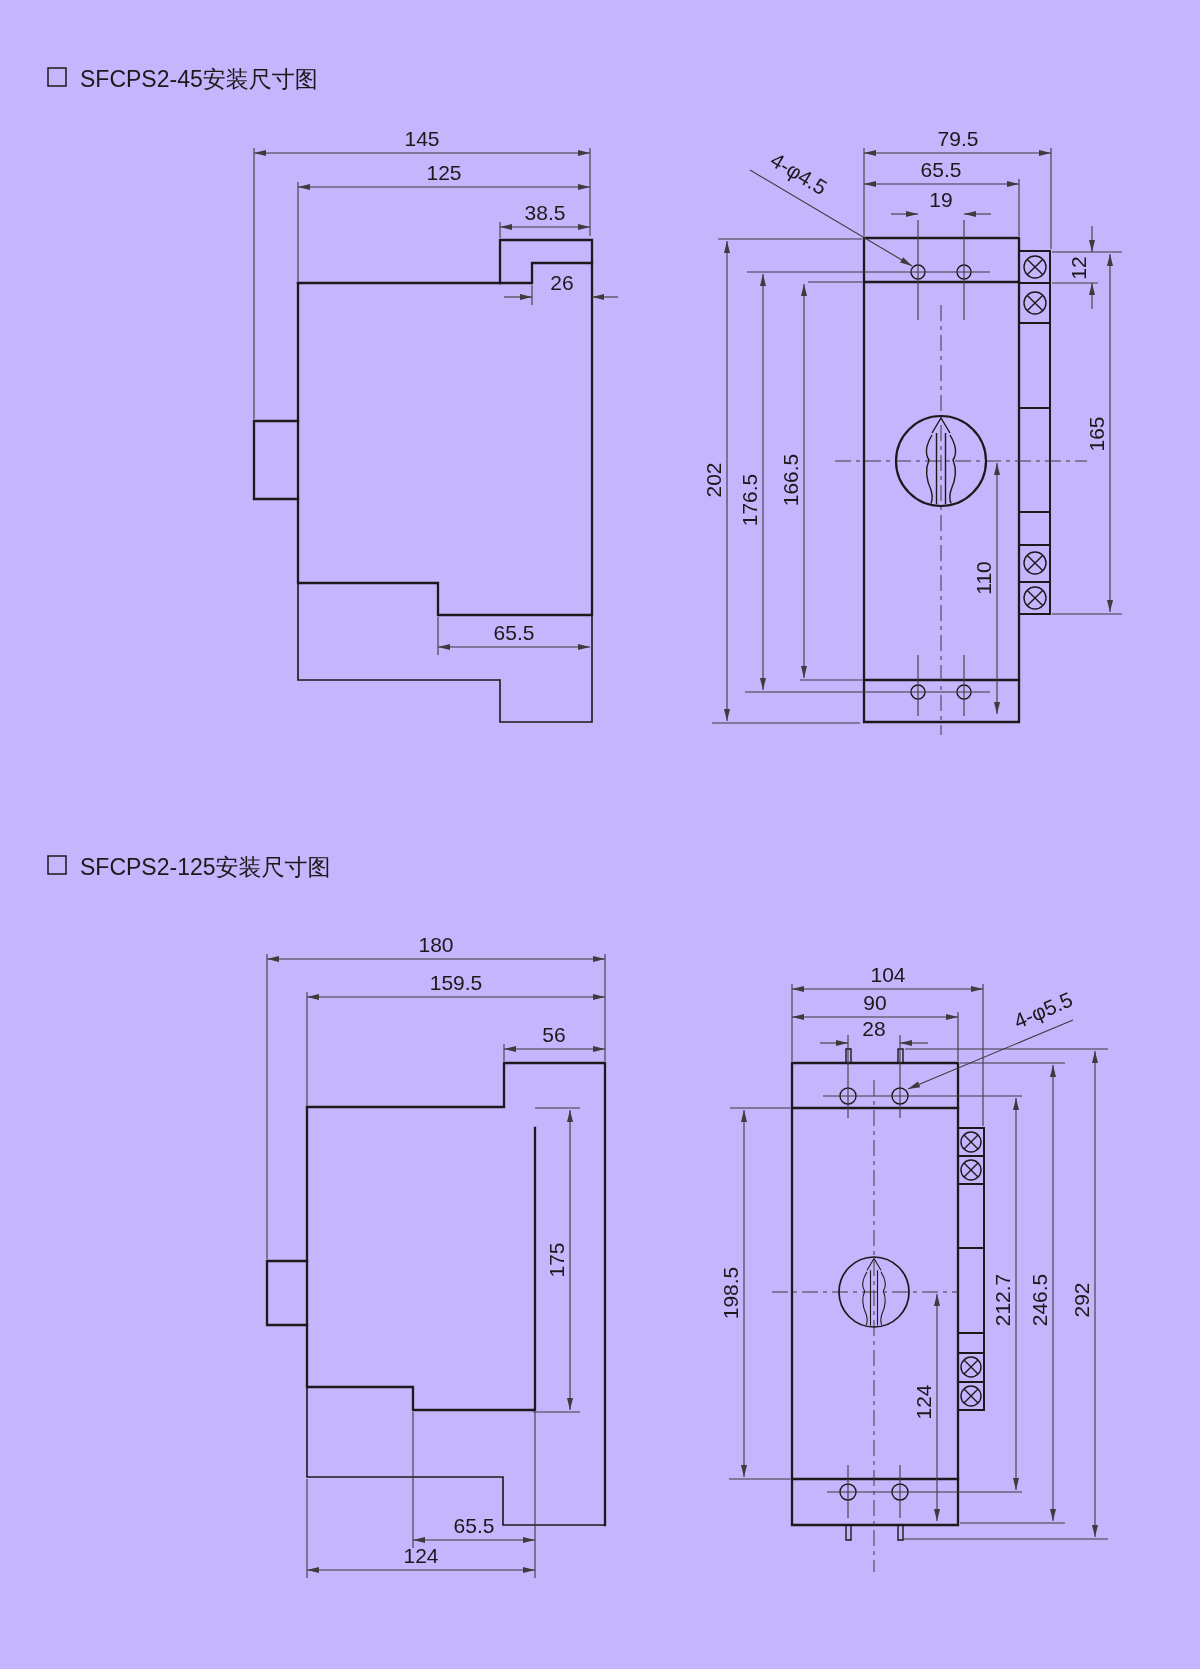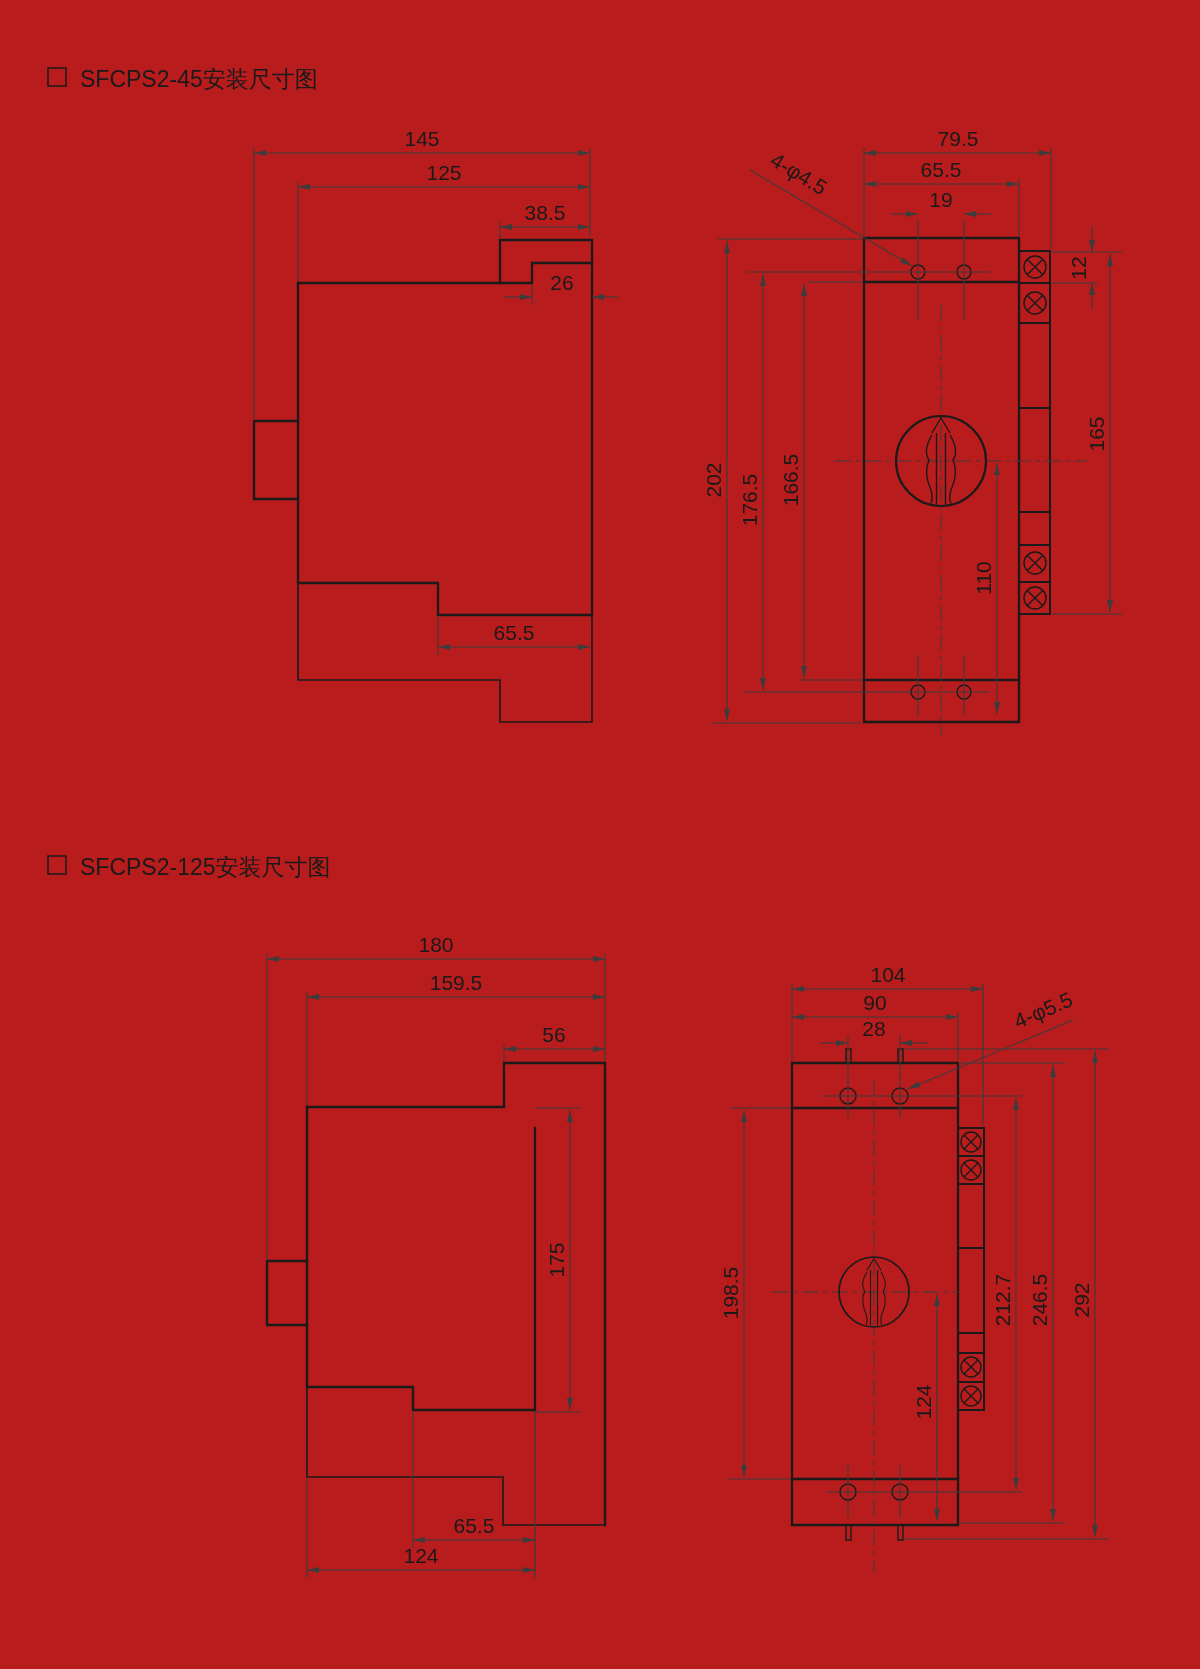--- a/index.html
+++ b/index.html
@@ -1,16 +1,16 @@
 <!DOCTYPE html>
 <html><head>
 <meta charset="utf-8">
 <style>
   html,body{margin:0;padding:0;background:#fff;}
-  #stage{position:relative;width:1200px;height:1669px;background:#b91c1c;overflow:hidden;}
+  #stage{position:relative;width:1200px;height:1669px;background:#c4b5fd;overflow:hidden;}
   svg{display:block;}
   svg text{font-family:"Liberation Sans","DejaVu Sans",sans-serif;fill:#1a1a1a;}
   .titletext{font-size:23px;}
   .dimtext{font-size:21px;text-anchor:middle;}
   .t-outline{fill:none;stroke:#1a1a1a;stroke-width:2.3;stroke-linejoin:miter;stroke-linecap:square;}
   .t-outline2{fill:none;stroke:#1a1a1a;stroke-width:1.6;stroke-linejoin:miter;stroke-linecap:square;}
   .t-dim{fill:none;stroke:#3c3c3c;stroke-width:1.1;}
   .t-center{fill:none;stroke:#3c3c3c;stroke-width:1;stroke-dasharray:16 5 4 5;}
   .t-hole{fill:none;stroke:#1a1a1a;stroke-width:1.4;}
   .t-box{fill:none;stroke:#1a1a1a;stroke-width:1.5;}

